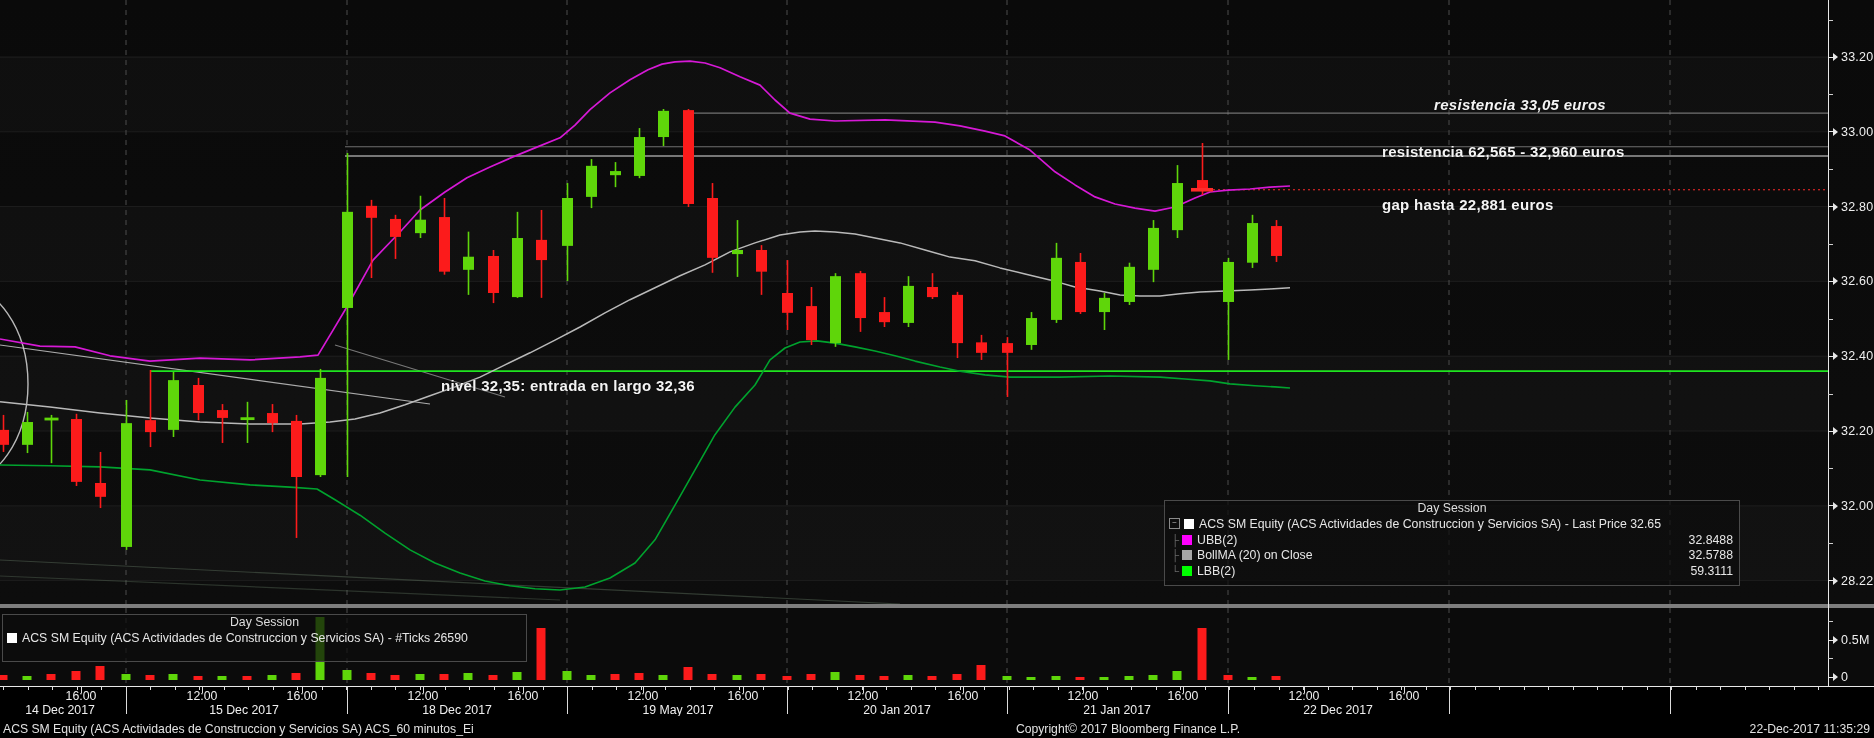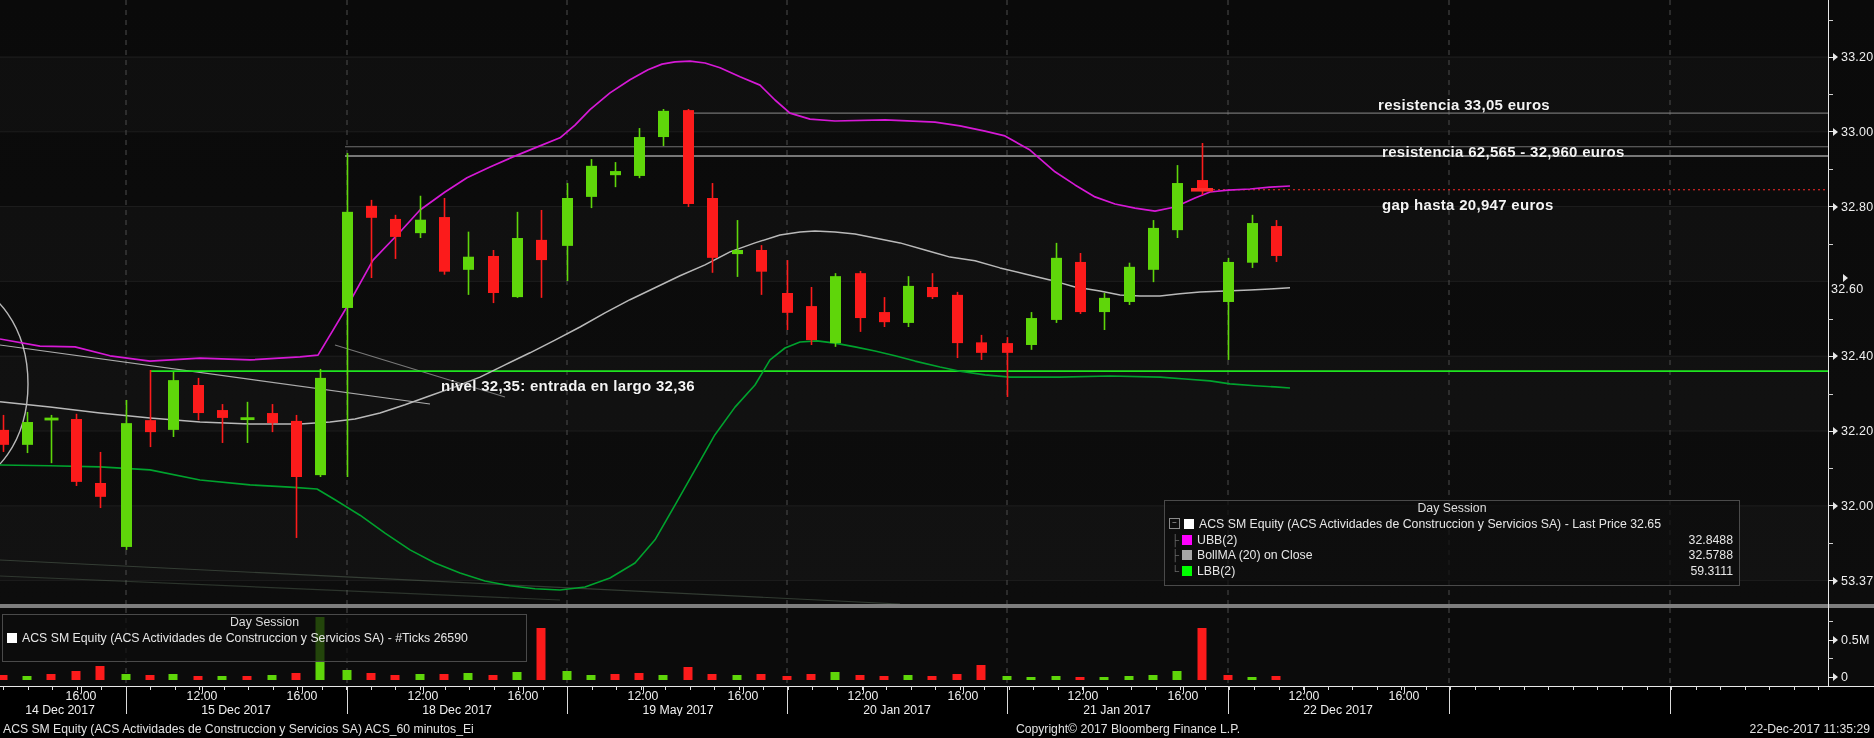--- a/index.html
+++ b/index.html
@@ -281,23 +281,23 @@
             <rect x="1247" y="223.05600000000098" width="11" height="39.6440000000006" fill="#5FD60A"></rect>
           </g>
           <g>
             <line x1="1276.5" y1="220.06399999999996" x2="1276.5" y2="261.9520000000007" stroke="#FC1B1B" stroke-width="1.6"></line>
             <rect x="1271" y="226.048000000002" width="11" height="29.919999999999334" fill="#FC1B1B"></rect>
           </g>
         </g>
         <rect x="1191" y="187.97000000000148" width="22" height="3.6" fill="#FF2B2B"></rect>
       </svg>
     <div id="annos">
-        <div class="anno" style="left: 1378px; top: 96px;">resistencia 33,05 euros</div>
+        <div class="anno" style="left: 1434px; top: 96px; font-style: italic;">resistencia 33,05 euros</div>
         <div class="anno" style="left: 1382px; top: 143px;">resistencia 62,565 - 32,960 euros</div>
-        <div class="anno" style="left: 1382px; top: 196px;">gap hasta 20,947 euros</div>
+        <div class="anno" style="left: 1382px; top: 196px;">gap hasta 22,881 euros</div>
         <div class="anno" style="left: 441px; top: 377px;">nivel 32,35: entrada en largo 32,36</div>
       </div>
     <div class="legend" id="main-legend" style="left:1164px;top:500px;width:574px;height:84px;">
       <div class="ttl">Day Session</div>
       <div id="main-legend-rows">
           <div class="lrow">
             <span class="expand">−</span>
             <span class="sw" style="background: rgb(255, 255, 255);"></span>
             <span class="lab">ACS SM Equity (ACS Actividades de Construccion y Servicios SA) - Last Price 32.65</span>
             <span class="val"></span>
@@ -410,21 +410,21 @@
       <div class="plabel" style="left:1828px;top:131.80000000000106px;">
         <span class="dash"></span>
         <span class="tri"></span>
         <span class="txt">33.00</span>
       </div>
       <div class="plabel" style="left:1828px;top:206.60000000000213px;">
         <span class="dash"></span>
         <span class="tri"></span>
         <span class="txt">32.80</span>
       </div>
-      <div class="plabel" style="left:1828px;top:281.40000000000055px;flex-direction:column;">
+      <div class="plabel" style="left:1828px;top:281.40000000000055px;">
         <span class="dash"></span>
         <span class="tri"></span>
         <span class="txt">32.60</span>
       </div>
       <div class="plabel" style="left:1828px;top:356.2000000000016px;">
         <span class="dash"></span>
         <span class="tri"></span>
         <span class="txt">32.40</span>
       </div>
       <div class="plabel" style="left:1828px;top:431px;">
@@ -433,21 +433,21 @@
         <span class="txt">32.20</span>
       </div>
       <div class="plabel" style="left:1828px;top:505.8000000000011px;">
         <span class="dash"></span>
         <span class="tri"></span>
         <span class="txt">32.00</span>
       </div>
       <div class="plabel" style="left:1828px;top:580.6000000000008px;">
         <span class="dash"></span>
         <span class="tri"></span>
-        <span class="txt">53.37</span>
+        <span class="txt">28.22</span>
       </div>
       <div class="mtick" style="left:1828px;top:20px;"></div>
       <div class="mtick" style="left:1828px;top:94px;"></div>
       <div class="mtick" style="left:1828px;top:169px;"></div>
       <div class="mtick" style="left:1828px;top:244px;"></div>
       <div class="mtick" style="left:1828px;top:319px;"></div>
       <div class="mtick" style="left:1828px;top:394px;"></div>
       <div class="mtick" style="left:1828px;top:468px;"></div>
       <div class="mtick" style="left:1828px;top:543px;"></div>
       <div class="plabel" style="left:1828px;top:640px;">
@@ -567,21 +567,21 @@
       <div class="tlabel" style="left: 1404px;">16:00</div>
       <div class="btick" style="left:126px;top:686px;height:28px;"></div>
       <div class="btick" style="left:347px;top:686px;height:28px;"></div>
       <div class="btick" style="left:567px;top:686px;height:28px;"></div>
       <div class="btick" style="left:787px;top:686px;height:28px;"></div>
       <div class="btick" style="left:1007px;top:686px;height:28px;"></div>
       <div class="btick" style="left:1228px;top:686px;height:28px;"></div>
       <div class="btick" style="left:1449px;top:686px;height:28px;"></div>
       <div class="btick" style="left:1670px;top:686px;height:28px;"></div>
       <div class="dlabel" style="left: 60px;">14 Dec 2017</div>
-      <div class="dlabel" style="left: 236px;">15 Dec 2017</div>
+      <div class="dlabel" style="left: 244px;">15 Dec 2017</div>
       <div class="dlabel" style="left: 457px;">18 Dec 2017</div>
       <div class="dlabel" style="left: 678px;">19 May 2017</div>
       <div class="dlabel" style="left: 897px;">20 Jan 2017</div>
       <div class="dlabel" style="left: 1117px;">21 Jan 2017</div>
       <div class="dlabel" style="left: 1338px;">22 Dec 2017</div>
     </div>
 
   <div id="footer">
     <div class="f" style="left:3px;">ACS SM Equity (ACS Actividades de Construccion y Servicios SA) ACS_60 minutos_Ei</div>
     <div class="f" style="left:1128px;transform:translateX(-50%);">Copyright© 2017 Bloomberg Finance L.P.</div>

